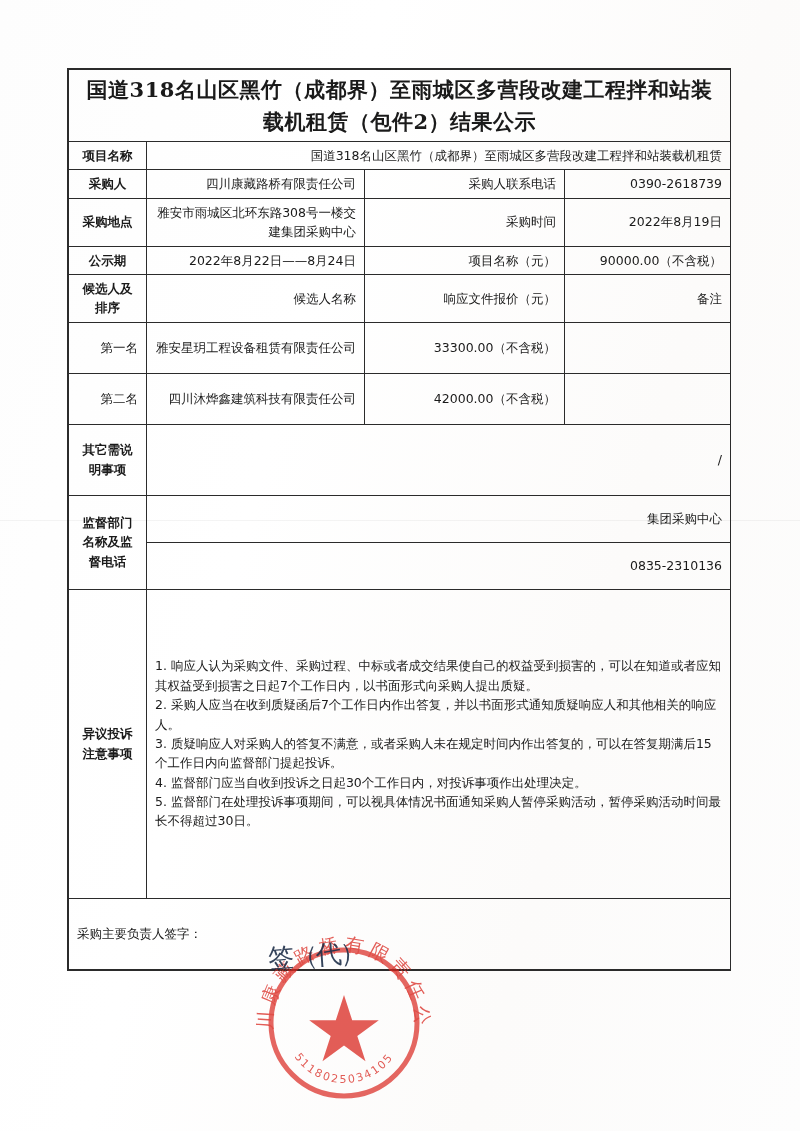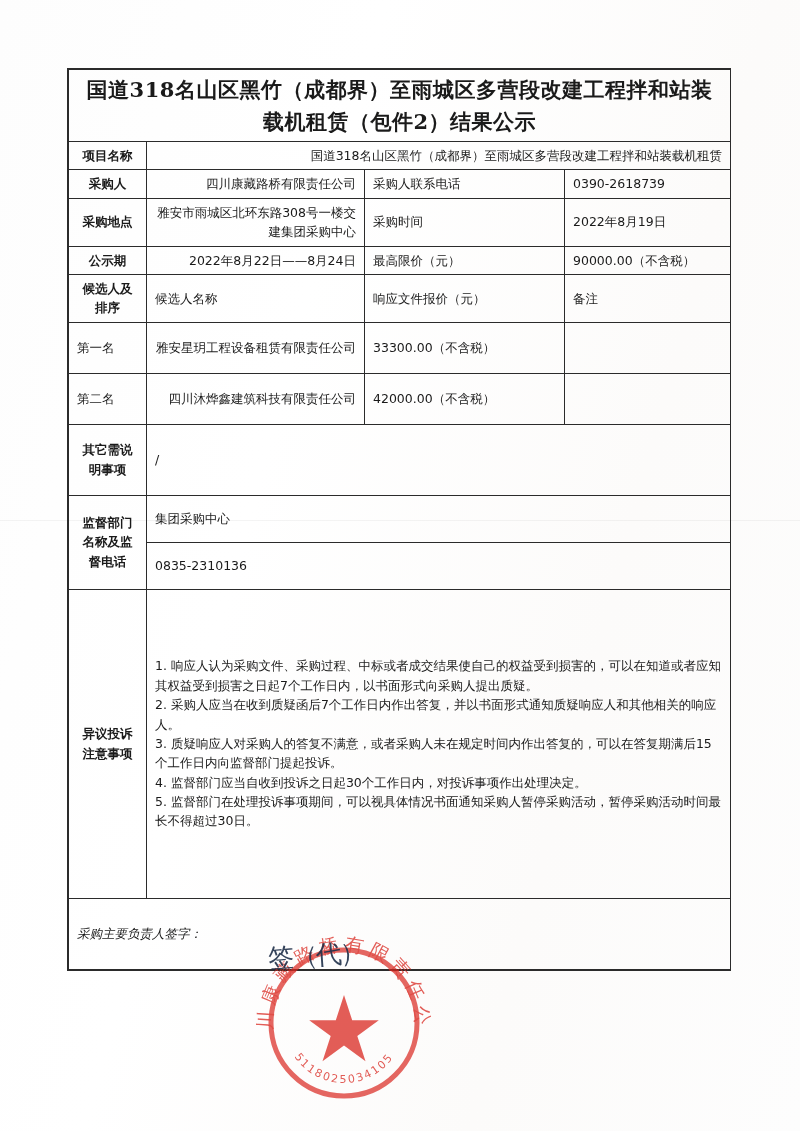--- a/index.html
+++ b/index.html
@@ -61,39 +61,38 @@
     font-size: 21px;
     font-weight: bold;
     line-height: 1.5;
     letter-spacing: 0.5px;
   }
   .lbl {
     text-align: center;
     width: 62px;
     font-weight: bold;
   }
-  .ctr { text-align: left; }
+  .ctr { text-align: right; }
   .lft { text-align: right; }
 
   .notice-cell {
     text-align: left;
     padding: 14px 12px 14px 14px;
     font-size: 12.5px;
     line-height: 1.85;
   }
   .notice-cell p { margin: 0; }
 
   .sign-row td {
     height: 62px;
   }
   .sign-label {
     text-align: left;
     padding-left: 14px;
     font-size: 13px;
-    font-style: italic;
   }
 
   
   .seal {
     position: absolute;
     left: 246px;
     top: 925px;
     width: 196px;
     height: 196px;
     pointer-events: none;
@@ -160,21 +159,21 @@
       <tr>
         <td class="lbl">采购地点</td>
         <td class="lft">雅安市雨城区北环东路308号一楼交建集团采购中心</td>
         <td class="ctr">采购时间</td>
         <td class="ctr">2022年8月19日</td>
       </tr>
 
       <tr>
         <td class="lbl">公示期</td>
         <td class="lft">2022年8月22日——8月24日</td>
-        <td class="ctr">最高限价（元）</td>
+        <td class="ctr">项目名称（元）</td>
         <td class="ctr">90000.00（不含税）</td>
       </tr>
 
       <tr>
         <td class="lbl">候选人及排序</td>
         <td class="ctr">候选人名称</td>
         <td class="ctr">响应文件报价（元）</td>
         <td class="ctr">备注</td>
       </tr>
 

